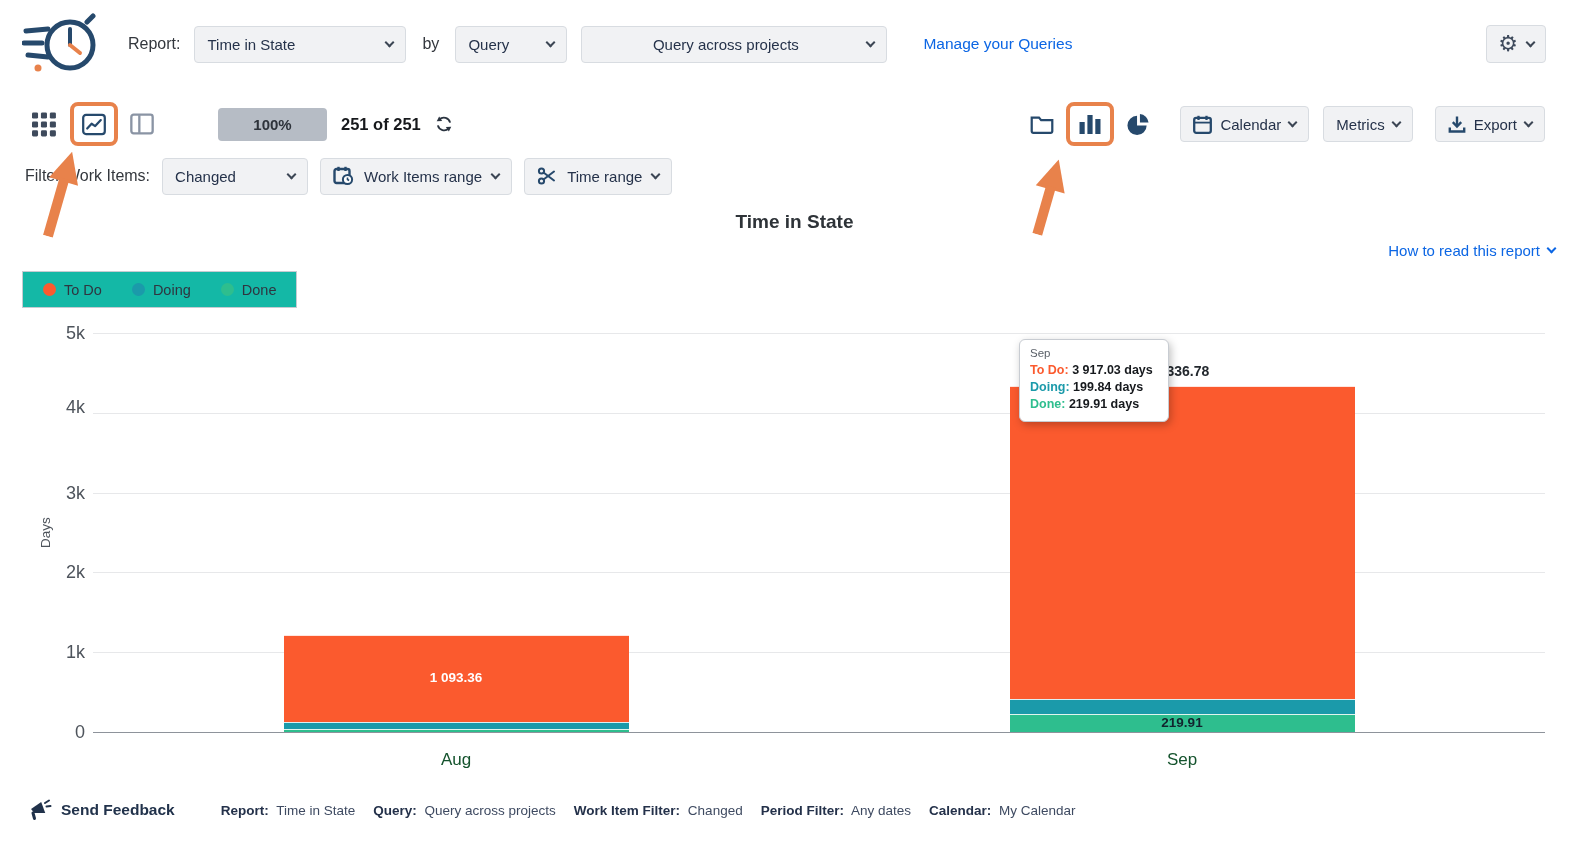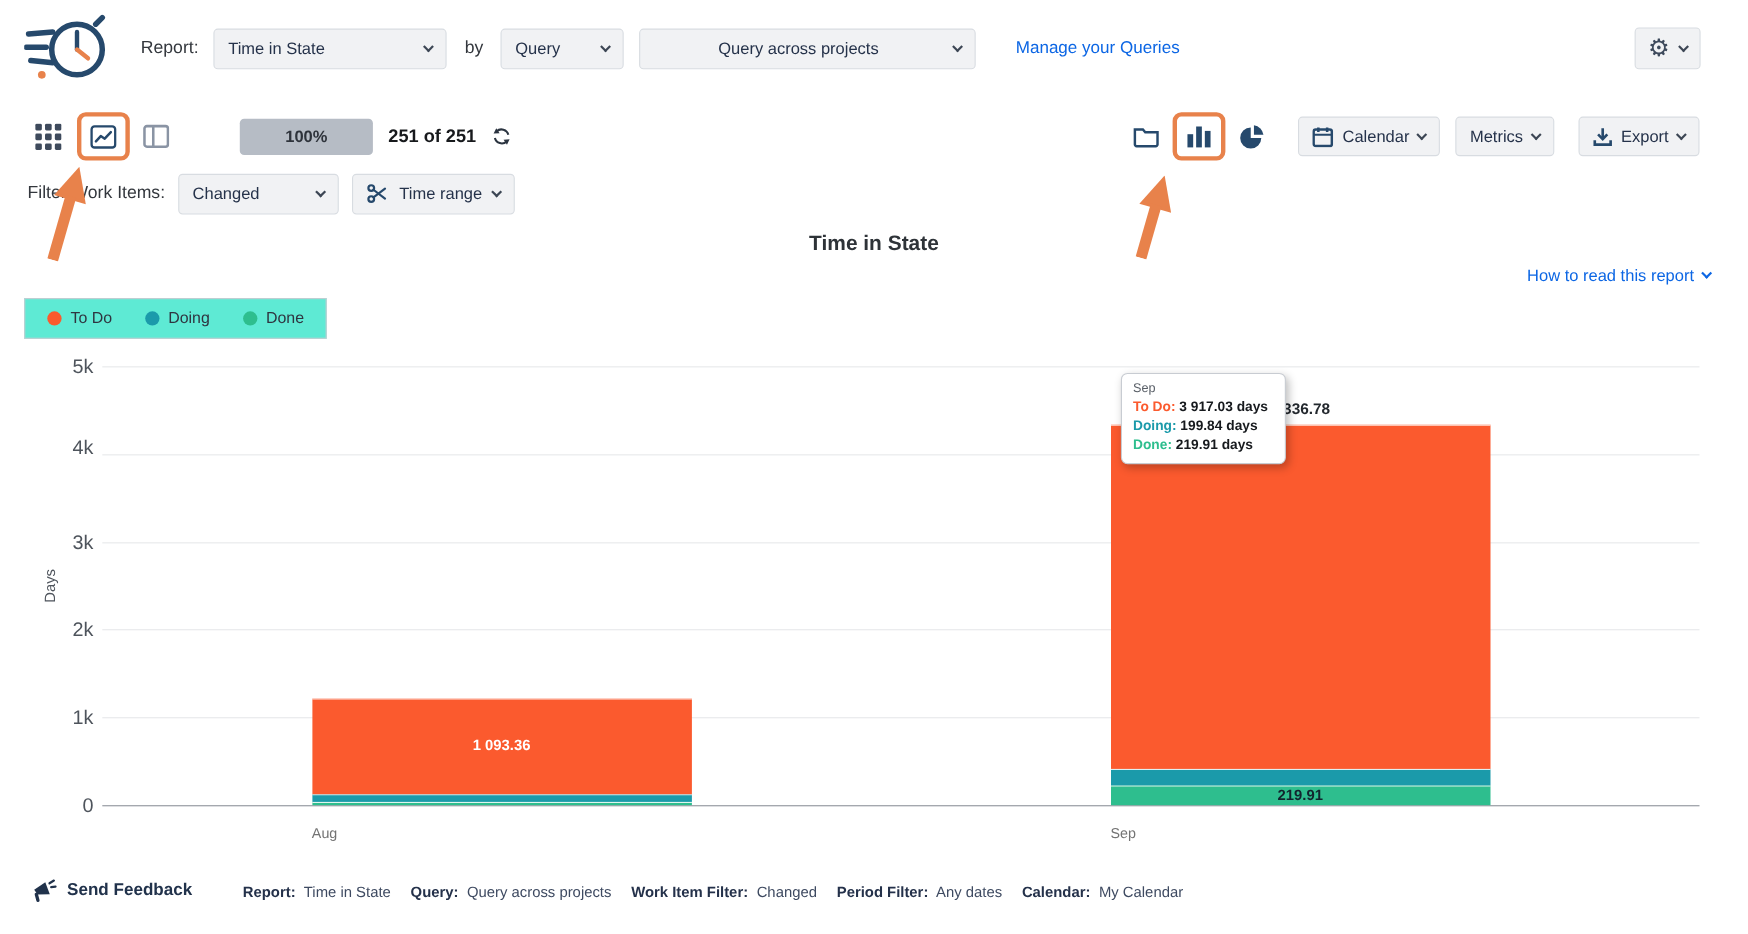--- a/index.html
+++ b/index.html
@@ -19,21 +19,21 @@
   .gear-box { margin-left:auto; display:inline-flex; align-items:center; gap:9px;
     background:#F1F2F4; border:1px solid #D8DCE1; border-radius:4px; height:38px; padding:0 11px; cursor:pointer; }
   .gear-glyph { font-size:22px; color:#3E4A5C; line-height:1; }
 
   
   .toolbar { display:flex; align-items:center; height:48px; margin-top:12px; padding:0 44px 0 26px; }
   .icon-btn { display:inline-flex; align-items:center; justify-content:center;
     width:36px; height:32px; cursor:pointer; background:transparent; border:none; }
   .hl-box { display:inline-flex; align-items:center; justify-content:center;
     border:4px solid #E8824B; border-radius:8px; padding:2px; background:#fff; }
-  .zoom-btn { width:121px; height:33px; background:#B6BCC5; border-radius:4px; border:none;
+  .zoom-btn { width:109px; height:33px; background:#B6BCC5; border-radius:4px; border:none;
     font-size:15px; font-weight:bold; color:#2E333B; margin-left:58px; cursor:pointer;
     font-family:"Liberation Sans", sans-serif; }
   .count-text { margin-left:14px; font-size:16.5px; font-weight:bold; color:#17191C; white-space:nowrap; }
   .btn { display:inline-flex; align-items:center; gap:8px; background:#F1F2F4;
     border:1px solid #D8DCE1; border-radius:4px; height:36px; padding:0 12px;
     font-size:15px; color:#25324A; cursor:pointer; white-space:nowrap; }
 
   
   .filterbar { display:flex; align-items:center; height:40px; margin-top:8px; padding:0 25px; }
 
@@ -41,38 +41,38 @@
   .annot { position:absolute; z-index:30; pointer-events:none; }
   .annot svg { display:block; }
   .rot { transform:rotate(16deg); }
 
   
   .chart-title { position:absolute; top:211px; left:0; right:0; text-align:center;
     font-size:19px; font-weight:bold; color:#2E3338; }
   .help-link { position:absolute; top:242px; right:34px; display:flex; align-items:center; gap:8px;
     font-size:15px; color:#0C66E4; cursor:pointer; }
   .legend { position:absolute; top:271px; left:22px; display:flex; align-items:center; gap:30px;
-    height:37px; border:1px solid #C6CBD1; padding:0 20px; background:#5eead4; }
+    height:37px; border:1px solid #C6CBD1; padding:0 20px; background:#14b8a6; }
   .legend-item { display:flex; align-items:center; gap:8px; font-size:14.5px; color:#2F3540; cursor:pointer; }
   .legend-dot { width:13px; height:13px; border-radius:50%; }
 
   .yaxis { position:absolute; left:0; top:333px; width:85px; height:399px; }
   .ytick { position:absolute; right:0; font-size:18px; color:#4E545C; height:18px; line-height:18px; }
   .days-label { position:absolute; left:38px; top:548px; transform:rotate(-90deg);
     transform-origin:left top; font-size:13.5px; color:#4E545C; }
   .plot { position:absolute; left:93px; top:333px; width:1452px; height:399px; }
   .gridline { position:absolute; left:0; right:0; height:1px; background:#E7E8EA; }
   .gridline.zero { background:#8E939B; }
   .bar-col { position:absolute; bottom:0; width:345px; height:399px; }
   .seg { position:absolute; left:0; right:0; border-top:1px solid rgba(255,255,255,.85); }
   .seg-label { position:absolute; left:0; right:0; text-align:center; font-size:13.5px;
     font-weight:bold; height:16px; line-height:16px; }
   .total-label { position:absolute; left:0; right:0; text-align:center; font-size:14px;
     font-weight:bold; color:#23282E; }
-  .xtick { position:absolute; top:417px; width:345px; font-size:13px; color:#737373; }
+  .xtick { position:absolute; top:417px; width:345px; text-align:center; font-size:17px; color:#14532d; }
 
   
   .tooltip { position:absolute; left:1019px; top:339px; width:150px; background:#fff;
     border:1px solid #C8CCD2; border-radius:6px; box-shadow:2px 3px 8px rgba(0,0,0,.25);
     padding:7px 10px 8px; z-index:20; }
   .tooltip-title { font-size:11.5px; color:#5A6068; margin-bottom:3px; }
   .tt-row { font-size:12.5px; line-height:17px; font-weight:bold; white-space:nowrap; }
   .tt-value { color:#16191D; }
 
   
@@ -205,20 +205,31 @@
   </button>
 </div>
 
 <div class="filterbar">
   <span class="lbl">Filter Work Items:</span>
   <div class="dd" style="margin-left:12px;width:146px">
     <span>Changed</span>
     <i class="chev"></i>
   </div>
   <div class="dd" style="margin-left:12px">
+    <svg width="21" height="20" viewBox="0 0 21 20">
+      <rect x="1.5" y="3" width="15" height="14" rx="2" fill="none" stroke="#26496C" stroke-width="2.4"></rect>
+      <line x1="5.5" y1="0.8" x2="5.5" y2="5" stroke="#26496C" stroke-width="2.4"></line>
+      <line x1="12.5" y1="0.8" x2="12.5" y2="5" stroke="#26496C" stroke-width="2.4"></line>
+      <circle cx="14.5" cy="13.5" r="4.6" fill="#fff" stroke="#26496C" stroke-width="2"></circle>
+      <path d="M14.5 11.5 v2 l1.6 1" fill="none" stroke="#26496C" stroke-width="1.6"></path>
+    </svg>
+    <span>Work Items range</span>
+    <i class="chev"></i>
+  </div>
+  <div class="dd" style="margin-left:12px">
     <svg width="20" height="20" viewBox="0 0 20 20">
       <circle cx="4.5" cy="5" r="2.6" fill="none" stroke="#26496C" stroke-width="2"></circle>
       <circle cx="4.5" cy="15" r="2.6" fill="none" stroke="#26496C" stroke-width="2"></circle>
       <path d="M6.5 6.5 L17 14.5" stroke="#26496C" stroke-width="2" stroke-linecap="round"></path>
       <path d="M6.5 13.5 L17 5.5" stroke="#26496C" stroke-width="2" stroke-linecap="round"></path>
     </svg>
     <span>Time range</span>
     <i class="chev"></i>
   </div>
 </div>

